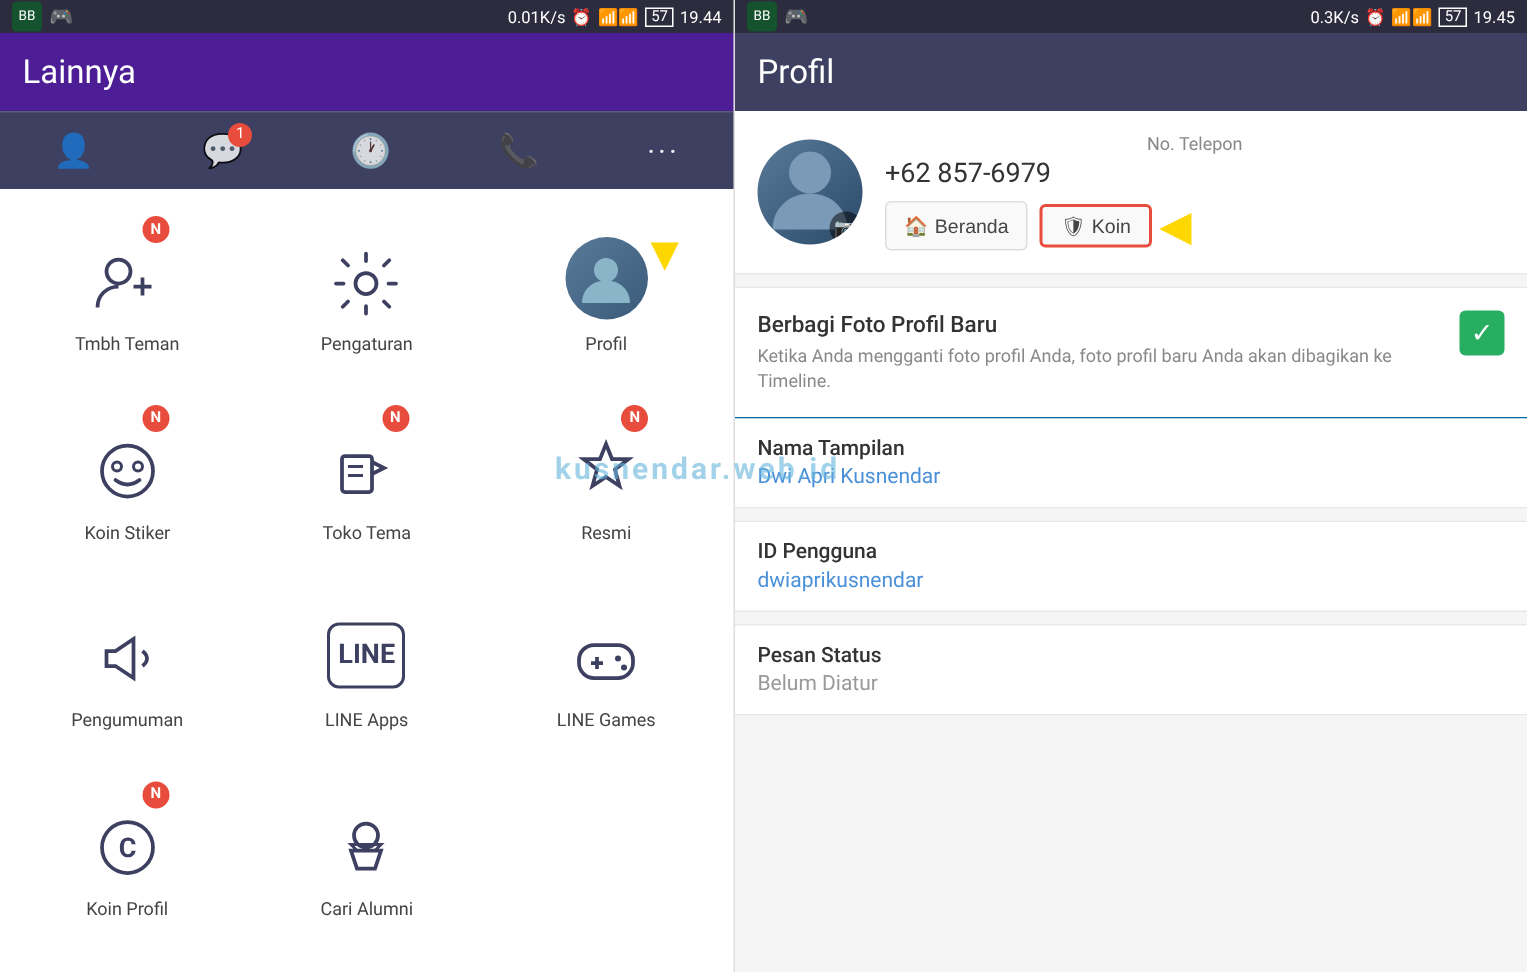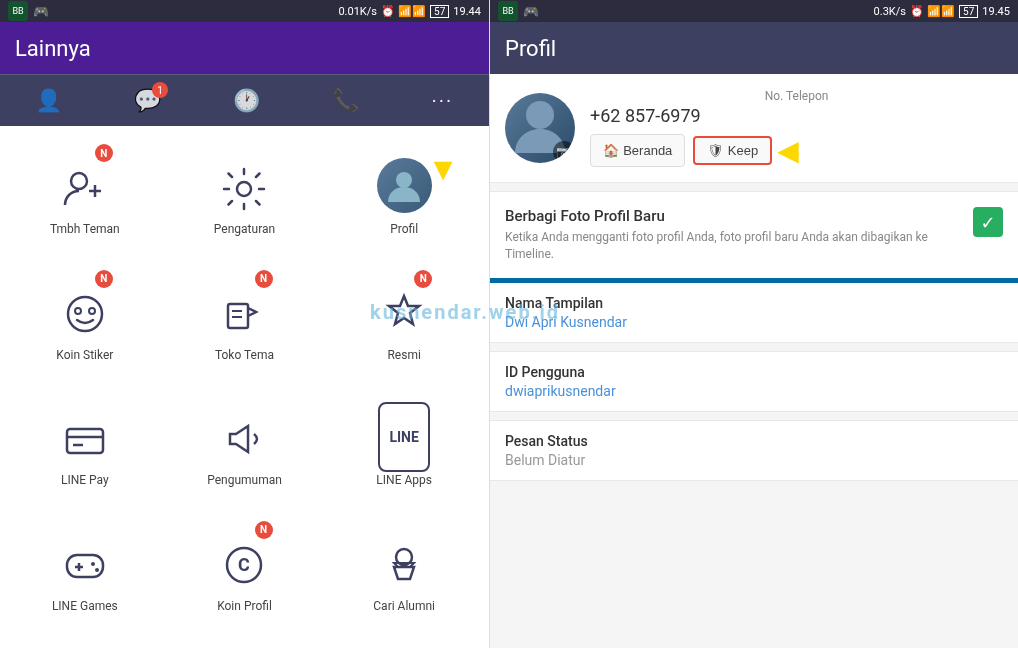--- a/index.html
+++ b/index.html
@@ -300,21 +300,21 @@
       font-size: 28px;
       color: #FFD700;
       margin-left: 5px;
     }
 
     .content-section {
       background: #fff;
       margin-top: 8px;
       padding: 15px;
       border-top: 1px solid #e8e8e8;
-      border-bottom: 5px solid #0369a1;
+      border-bottom: 1px solid #0369a1;
       display: flex;
       align-items: flex-start;
       justify-content: space-between;
     }
 
     .content-text {
       flex: 1;
     }
 
     .content-title {
@@ -374,28 +374,28 @@
       font-size: 20px;
       color: rgba(100,180,220,0.6);
       font-weight: bold;
       z-index: 100;
       pointer-events: none;
       letter-spacing: 2px;
     }
 
     .line-box {
       width: 52px;
-      height: 70px;
+      height: 44px;
       border: 2px solid #3d4060;
       border-radius: 8px;
       display: flex;
       align-items: center;
       justify-content: center;
       margin-bottom: 6px;
-      font-size: 14px;
+      font-size: 18px;
       font-weight: bold;
       color: #3d4060;
     }
 
     .bb-icon {
       width: 20px;
       height: 20px;
       background: #14532d;
       border-radius: 3px;
       display: inline-flex;
@@ -520,30 +520,20 @@
       <div class="menu-item">
         <span class="menu-badge">N</span>
         <div class="menu-item-icon">
           <svg width="48" height="48" viewBox="0 0 48 48">
               <path d="M24 6l4 10h11l-9 7 3 11-9-6-9 6 3-11-9-7h11z" fill="none" stroke="#3d4060" stroke-width="2.5"></path>
             </svg>
         </div>
         <span class="menu-item-label">Resmi</span>
       </div>
 
-      <div class="menu-item">
-        <div class="menu-item-icon">
-          <svg width="48" height="48" viewBox="0 0 48 48">
-              <rect x="6" y="13" width="36" height="24" rx="3" fill="none" stroke="#3d4060" stroke-width="2.5"></rect>
-              <line x1="6" y1="21" x2="42" y2="21" stroke="#3d4060" stroke-width="2.5"></line>
-              <line x1="12" y1="29" x2="22" y2="29" stroke="#3d4060" stroke-width="2.5"></line>
-            </svg>
-        </div>
-        <span class="menu-item-label">LINE Pay</span>
-      </div>
 
       <div class="menu-item">
         <div class="menu-item-icon">
           <svg width="48" height="48" viewBox="0 0 48 48">
               <path d="M10 18v10h6l12 8V10L16 18z" fill="none" stroke="#3d4060" stroke-width="2.5"></path>
               <path d="M34 18 Q40 23 34 28" fill="none" stroke="#3d4060" stroke-width="2.5"></path>
             </svg>
         </div>
         <span class="menu-item-label">Pengumuman</span>
       </div>
@@ -625,21 +615,21 @@
         <div class="phone-label">No. Telepon</div>
         <div class="phone-number">+62 857-6979</div>
         <div class="profile-buttons">
           <button class="profile-btn">
             <span>🏠</span>
             <span>Beranda</span>
           </button>
           <div style="display:flex; align-items:center;">
             <button class="profile-btn keep-btn">
               <span>🛡</span>
-              <span>Keep</span>
+              <span>Koin</span>
             </button>
             <span class="arrow-right">◀</span>
           </div>
         </div>
       </div>
     </div>
 
     <div class="content-section">
       <div class="content-text">
         <div class="content-title">Berbagi Foto Profil Baru</div>

